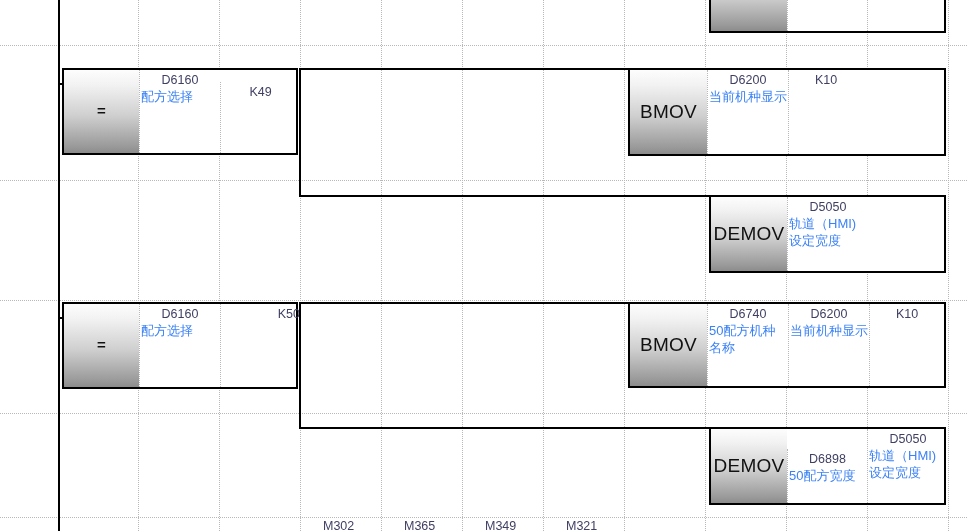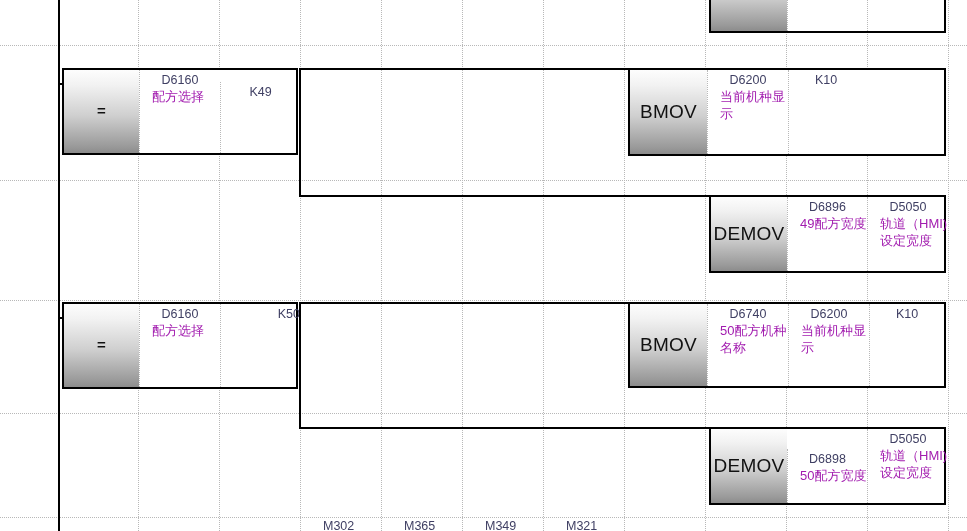--- a/index.html
+++ b/index.html
@@ -88,24 +88,24 @@
   }
   .operand + .operand{ }
   .dev{
     font-size:12.5px;
     color:#3f3f63;
     line-height:16px;
     white-space:nowrap;
   }
   .cmt{
     font-size:13px;
-    color:#a21caf;
+    color:#3b82f6;
     line-height:17px;
     align-self:flex-start;
-    padding-left:12px;
+    padding-left:1px;
     word-break:break-all;
   }
   .cmt.cjk{ letter-spacing:0; }
 
   
   .block.clipped-top{
     border-top:none;
   }
 
   
@@ -188,24 +188,20 @@
       <div class="operand" style="width:75px; border-left:1px dotted #b8b8b8;">
         <span class="dev">K10</span>
         <span class="cmt"></span>
       </div>
     </div>
   </div>
 
   <div class="block" style="left:709px; top:195px; width:237px; height:78px;">
     <div class="block-name" style="width:76px;">DEMOV</div>
     <div class="operands">
-      <div class="operand" style="width:80px; border-left:1px dotted #b8b8b8;">
-        <span class="dev">D6896</span>
-        <span class="cmt cjk">49配方宽度</span>
-      </div>
       <div class="operand" style="width:81px; border-left:1px dotted #b8b8b8;">
         <span class="dev">D5050</span>
         <span class="cmt cjk">轨道（HMI)设定宽度</span>
       </div>
     </div>
   </div>
 
   <div class="wire-h" style="left:58px; top:317px; width:6px;"></div>
 
   <div class="block" style="left:62px; top:302px; width:236px; height:87px;">

